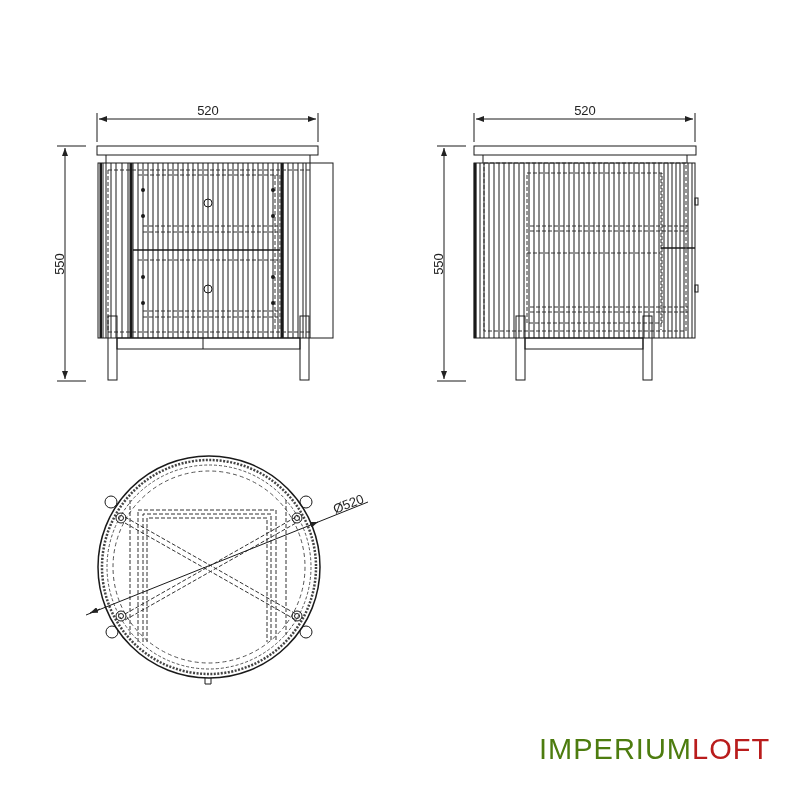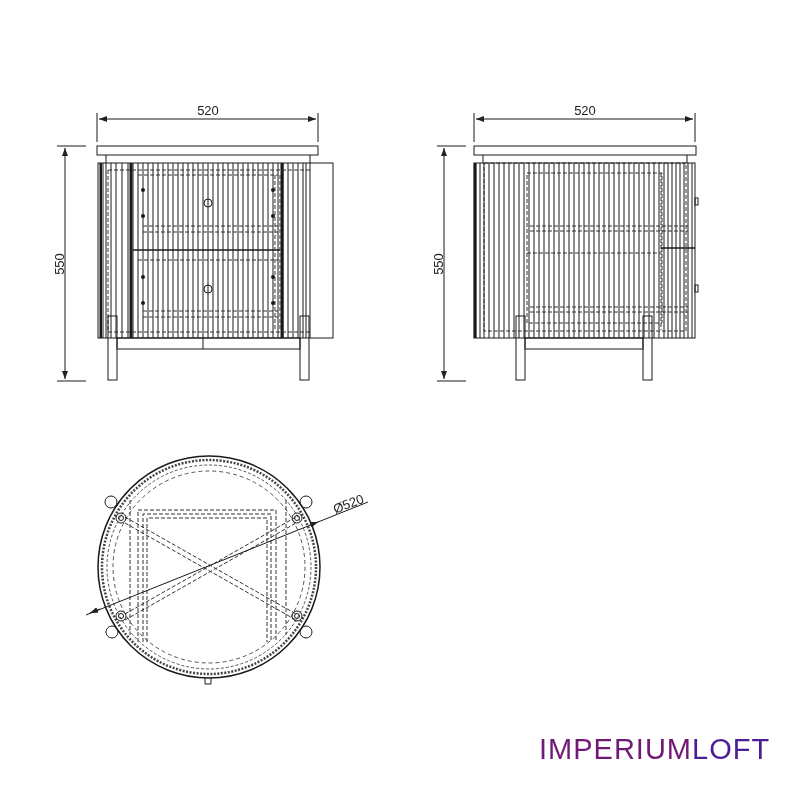--- a/index.html
+++ b/index.html
@@ -1,21 +1,21 @@
 <!DOCTYPE html>
 <html><head>
 <meta charset="utf-8">
 <style>
   html,body{margin:0;padding:0;background:#ffffff;}
   body{width:800px;height:800px;position:relative;overflow:hidden;font-family:"Liberation Sans",sans-serif;}
   #drawing{position:absolute;left:0;top:0;width:800px;height:800px;}
   .dim-text{font-family:"Liberation Sans",sans-serif;font-size:13px;fill:#222;}
   .logo{position:absolute;left:539px;top:733px;font-family:"Liberation Sans",sans-serif;font-size:29px;letter-spacing:1px;font-weight:400;}
-  .logo .a{color:#701a75;}
-  .logo .b{color:#4c1d95;}
+  .logo .a{color:#4d7c0f;}
+  .logo .b{color:#b91c1c;}
 </style>
 </head>
 <body>
 
 <svg id="drawing" viewBox="0 0 800 800" xmlns="http://www.w3.org/2000/svg">
   <defs>
     <marker id="arr" markerWidth="8" markerHeight="6" refX="8" refY="3" orient="auto">
       <path d="M0,0 L8,3 L0,6 z" fill="#222"></path>
     </marker>
     <marker id="arrs" markerWidth="8" markerHeight="6" refX="0" refY="3" orient="auto">

